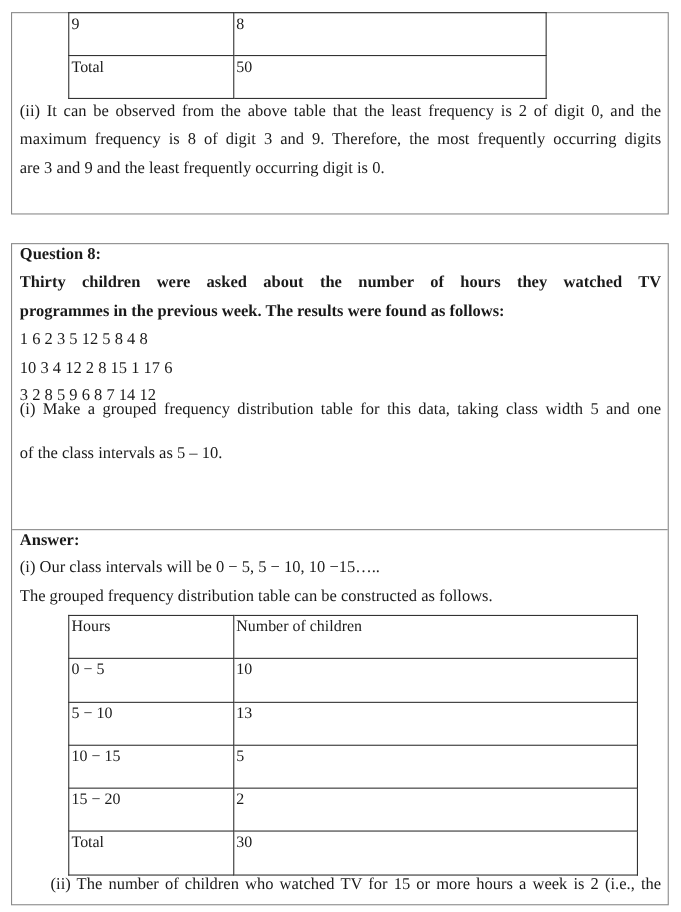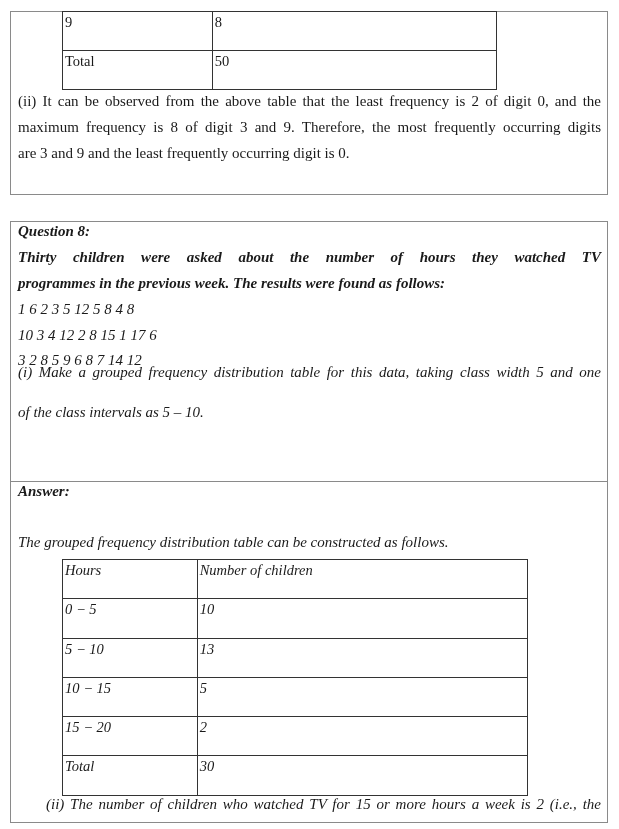--- a/index.html
+++ b/index.html
@@ -6,21 +6,21 @@
   body {
     width: 619px; height: 829px; position: relative; overflow: hidden;
     font-family: "Liberation Serif", "DejaVu Serif", serif;
     color: #1a1a1a;
   }
   .box {
     position: absolute; left: 10px; width: 598px;
     border: 1px solid #8a8a8a; box-sizing: border-box;
   }
   .box1 { top: 11px; height: 184px; border-top: 1px solid #8a8a8a; }
-  .box2 { top: 221px; height: 602px; font-style: italic; }
+  .box2 { top: 221px; height: 602px; }
   .divider { position: absolute; left: 0; right: 0; top: 259px; border-top: 1px solid #8a8a8a; }
 
   table.grid {
     position: absolute; border-collapse: collapse;
     font-size: 14.5px;
   }
   table.grid td {
     border: 1.3px solid #333; vertical-align: top; padding: 2px 2px 0 2px;
     height: 36px; box-sizing: border-box; line-height: 16px;
   }
@@ -62,23 +62,24 @@
   <div class="line bold" style="top:52px;">programmes in the previous week. The results were found as follows:</div>
   <div class="line" style="top:78px;">1 6 2 3 5 12 5 8 4 8</div>
   <div class="line" style="top:104px;">10 3 4 12 2 8 15 1 17 6</div>
   <div class="line" style="top:129px;">3 2 8 5 9 6 8 7 14 12</div>
   <div class="line just" style="top:141px;">(i) Make a grouped frequency distribution table for this data, taking class width 5 and one</div>
   <div class="line" style="top:181px;">of the class intervals as 5 – 10.</div>
 
   <div class="divider"></div>
 
   <div class="line bold" style="top:260px;">Answer:</div>
+  <div class="line" style="top:285px;">(i) Our class intervals will be 0 − 5, 5 − 10, 10 −15…..</div>
   <div class="line" style="top:311px;">The grouped frequency distribution table can be constructed as follows.</div>
 
-  <table class="grid" style="left:51px; top:337px; width:466px;">
+  <table class="grid" style="left:51px; top:337px; width:518px;">
     <colgroup>
         <col style="width:126px">
         <col style="width:309px">
       </colgroup>
     <tbody>
         <tr>
       <td style="height:39.3px">Hours</td>
       <td style="height:39.3px">Number of children</td>
     </tr>
     <tr>

